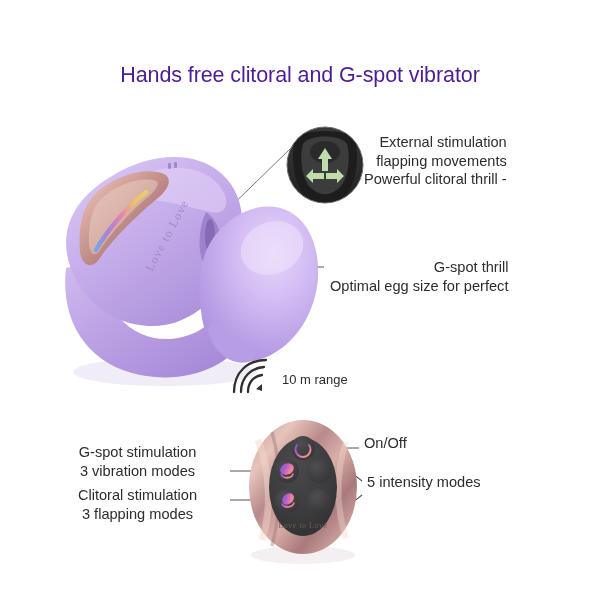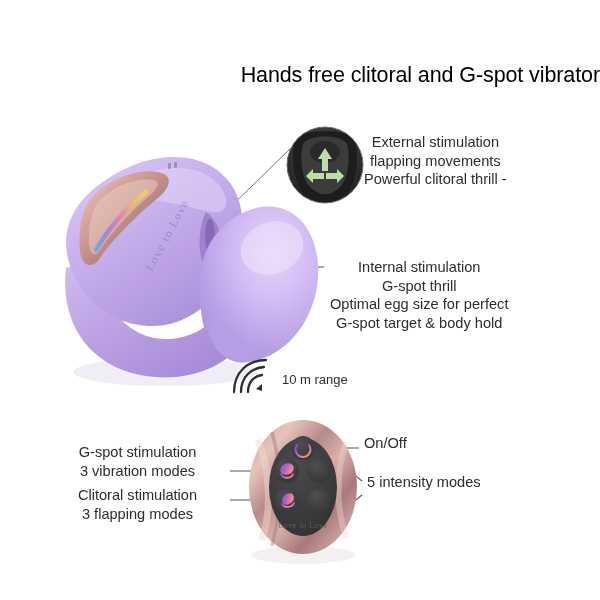--- a/index.html
+++ b/index.html
@@ -23,25 +23,25 @@
     width: 600px;
     height: 600px;
   }
 
   
   .title {
     position: absolute;
     left: 0;
     top: 63px;
     width: 600px;
-    text-align: right;
+    text-align: center;
     font-size: 21.5px;
     font-weight: 400;
     letter-spacing: -0.1px;
-    color: #000000;
+    color: #4c1d95;
     white-space: nowrap;
   }
   .subtitle {
     position: absolute;
     left: 0;
     top: 91px;
     width: 600px;
     text-align: center;
     font-size: 16.5px;
     font-weight: 400;
@@ -50,21 +50,21 @@
   }
 
   
   .callout {
     position: absolute;
     font-size: 14.6px;
     line-height: 18.5px;
     color: #2d2d2d;
     white-space: nowrap;
   }
-  .callout.right { text-align: center; }
+  .callout.right { text-align: right; }
   .callout.lefty { text-align: center; }
 
   #callout-external { left: 364px; top: 133px; }
   #callout-internal { left: 330px; top: 258px; }
   #callout-range    { left: 282px; top: 371px; font-size: 13px; }
   #callout-onoff    { left: 364px; top: 434px; }
   #callout-intensity{ left: 367px; top: 473px; }
   #callout-gspot    { left: 50px;  top: 443px; width: 175px; }
   #callout-clitoral { left: 50px;  top: 486px; width: 175px; }
 
@@ -331,24 +331,22 @@
 
   <div class="title">Hands free clitoral and G-spot vibrator</div>
 
   <div class="callout right" id="callout-external">
     <div>External stimulation</div>
     <div>flapping movements</div>
     <div>Powerful clitoral thrill -</div>
   </div>
 
   <div class="callout right" id="callout-internal">
-    <div>Internal stimulation</div>
     <div>G-spot thrill</div>
     <div>Optimal egg size for perfect</div>
-    <div>G-spot target &amp; body hold</div>
   </div>
 
   <div class="callout right" id="callout-range">10 m range</div>
 
   <div class="callout right" id="callout-onoff">On/Off</div>
 
   <div class="callout right" id="callout-intensity">5 intensity modes</div>
 
   <div class="callout lefty" id="callout-gspot">
     <div>G-spot stimulation</div>

